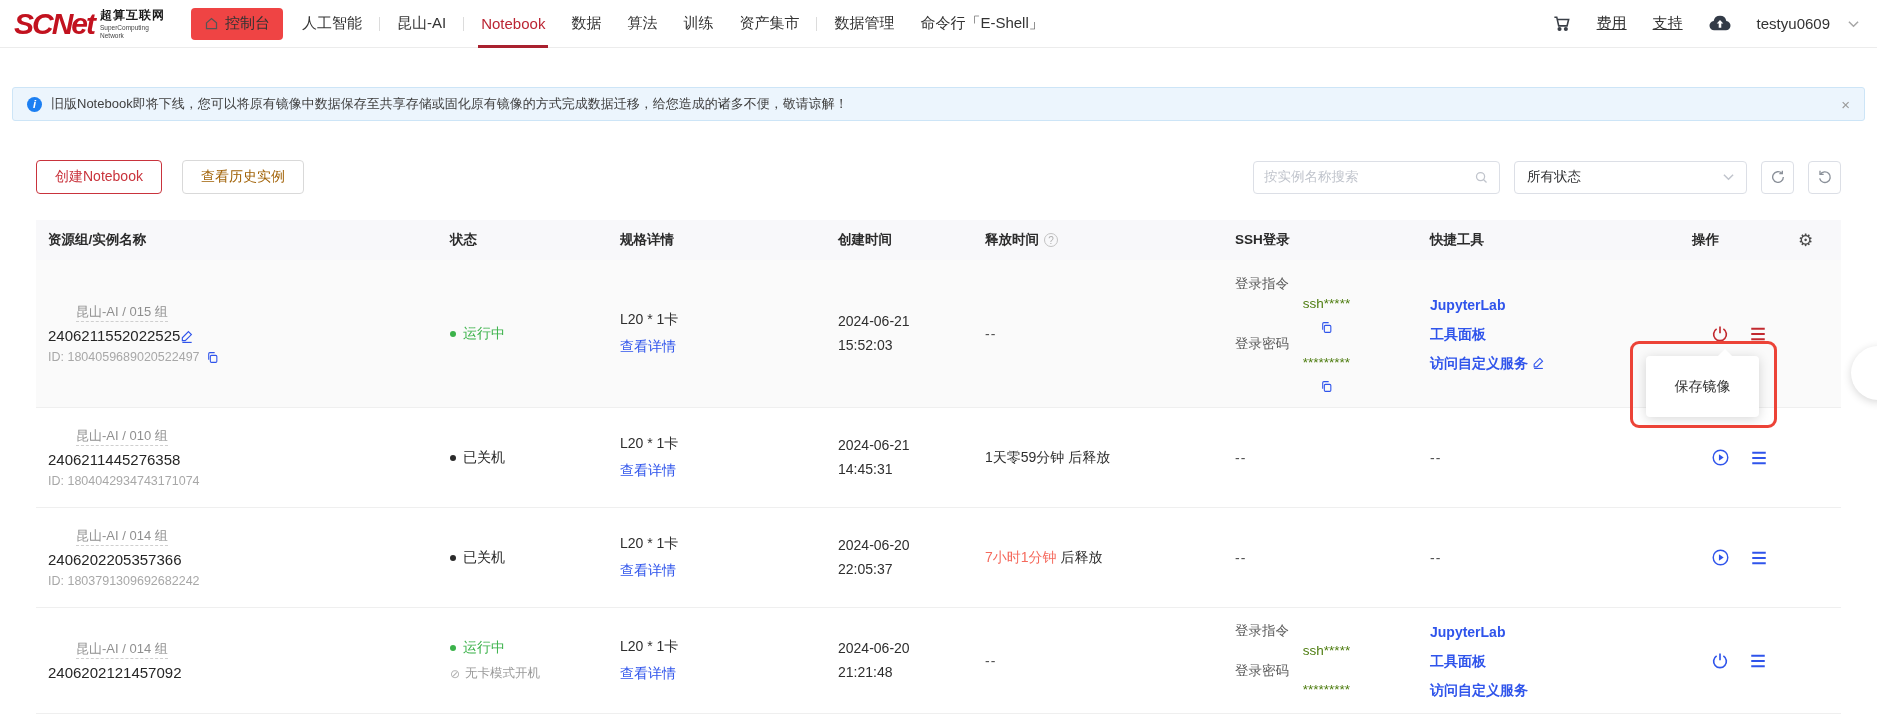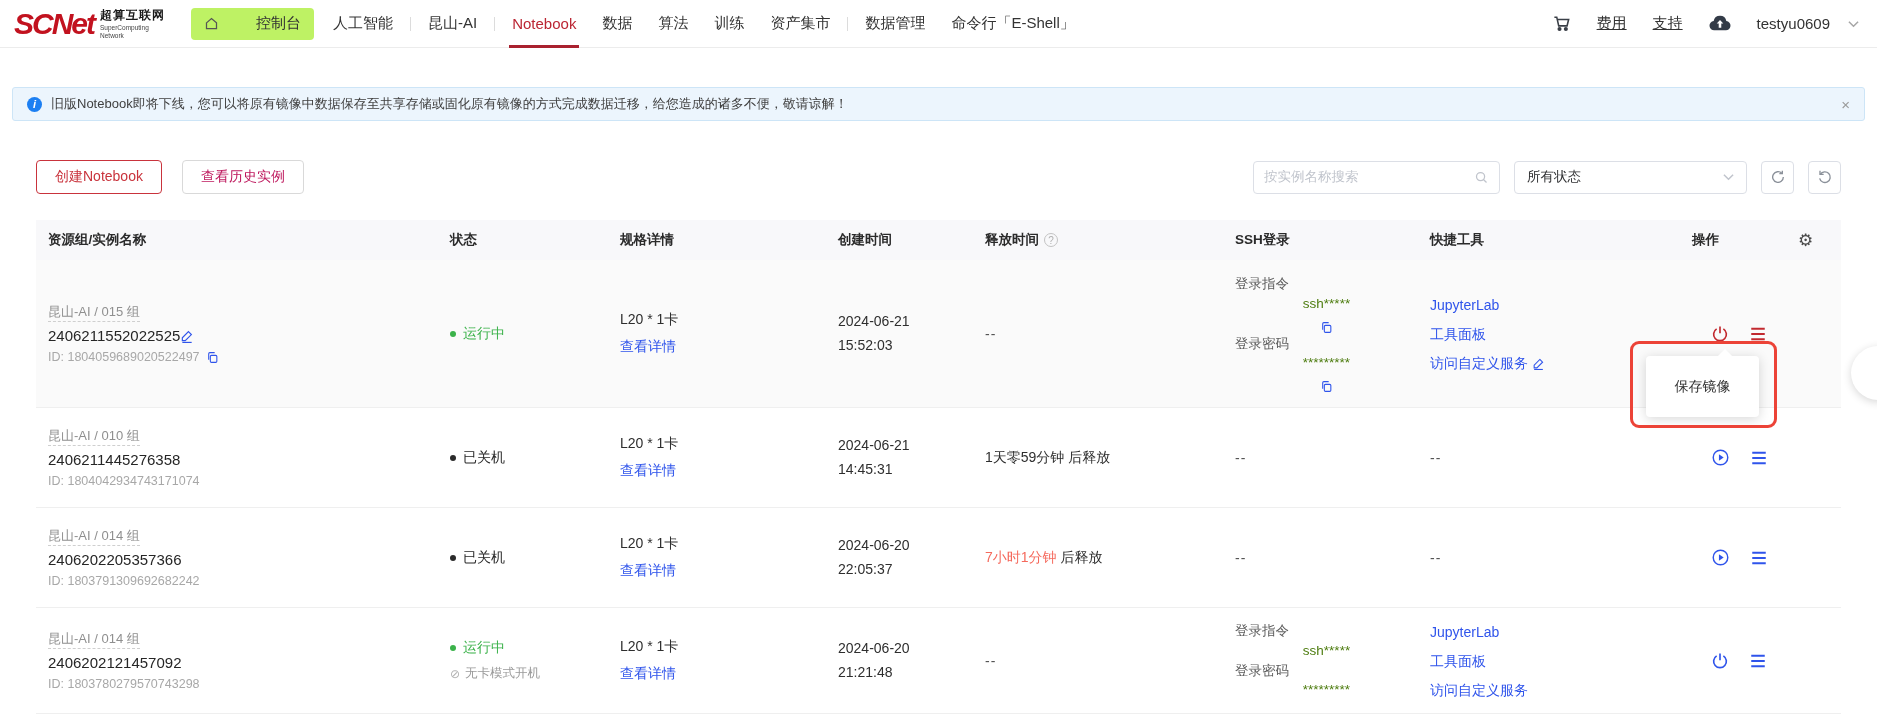--- a/index.html
+++ b/index.html
@@ -10,21 +10,21 @@
   .topnav { height:48px; display:flex; align-items:center; padding:0 18px 0 14px;
     border-bottom:1px solid #ececec; background:#fff; position:relative; }
   .logo { display:flex; align-items:center; margin-right:26px; }
   .logo-word { font-size:30px; font-weight:bold; font-style:italic; color:#c2121f;
     letter-spacing:-2px; line-height:1; }
   .logo-sub { margin-left:6px; display:flex; flex-direction:column; justify-content:center; }
   .logo-cn { font-size:12px; font-weight:bold; color:#1a1a1a; letter-spacing:1px; }
   .logo-en { font-size:6.5px; color:#444; line-height:1.2; }
   .nav-item { position:relative; height:48px; display:flex; align-items:center;
     font-size:15px; color:#333; padding:0 13px; cursor:pointer; white-space:nowrap; }
-  .nav-item.pill { background:#bef264; border-radius:4px; height:32px; margin-right:6px;gap:31px; }
+  .nav-item.pill { background:#ef4444; border-radius:4px; height:32px; margin-right:6px; }
   .nav-item.pill .home-ico { margin-right:6px; color:#555; display:flex; }
   .nav-item.active { color:#bb2533; }
   .nav-item.active::after { content:""; position:absolute; left:10px; right:10px;
     bottom:0; height:3px; background:#a9212f; }
   .nav-divider { width:1px; height:14px; background:#dcdcdc; margin:0 4px; }
   .nav-right { margin-left:auto; display:flex; align-items:center; gap:26px; }
   .nav-right .txt { font-size:15px; color:#333; cursor:pointer;text-decoration:underline; }
   .icon-btn { display:flex; align-items:center; cursor:pointer; }
   .user { display:flex; align-items:center; gap:18px; font-size:15px; color:#333; cursor:pointer; }
   .chev { color:#a6a6a6; font-size:11px; }
@@ -37,21 +37,21 @@
     font-size:11px; font-style:italic; font-weight:bold; display:flex; align-items:center;
     justify-content:center; margin-right:9px; flex:0 0 auto; }
   .banner-text { font-size:13px; color:#404040; }
   .banner-close { margin-left:auto; color:#9a9a9a; font-size:15px; cursor:pointer; }
 
   
   .toolbar { margin:39px 36px 0 36px; display:flex; align-items:center; }
   .btn { height:34px; border-radius:4px; background:#fff; font-size:14px;
     display:inline-flex; align-items:center; padding:0 18px; cursor:pointer; }
   .btn-primary { border:1px solid #c9333c; color:#c9333c; margin-right:20px; }
-  .btn-plain { border:1px solid #d9d9d9; color:#be185d; }
+  .btn-plain { border:1px solid #d9d9d9; color:#a16207; }
   .toolbar-right { margin-left:auto; display:flex; align-items:center; gap:14px; }
   .search-box { width:247px; height:33px; border:1px solid #dcdfe6; border-radius:4px;
     display:flex; align-items:center; padding:0 10px; }
   .search-box input { border:none; outline:none; flex:1; font-size:13.5px; color:#333;
     font-family:Liberation Mono, monospace; background:transparent; }
   .search-box input::placeholder { color:#c0c4cc; }
   .search-ico { color:#c0c4cc; display:flex; }
   .select-box { width:233px; height:33px; border:1px solid #dcdfe6; border-radius:4px;
     display:flex; align-items:center; padding:0 12px; cursor:pointer; }
   .select-box .sel-val { flex:1; font-size:13.5px; color:#303133; }
@@ -68,41 +68,41 @@
     display:flex; align-items:center; gap:5px; }
   .q-ico { width:14px; height:14px; border:1px solid #c3c3c3; border-radius:50%;
     color:#b0b0b0; font-size:10px; display:inline-flex; align-items:center;
     justify-content:center; font-weight:normal; }
   .gear { font-family:"DejaVu Sans",sans-serif; font-size:17px; color:#4a4a4a; cursor:pointer; }
   .trow { border-bottom:1px solid #efefef; }
   .trow.hovered { background:#fafafa; }
   .r1 { height:148px; } .r2 { height:100px; } .r3 { height:100px; } .r4 { height:106px; }
   .td { padding-left:12px; display:flex; flex-direction:column; justify-content:center; }
   .group { font-size:13px; color:#8f8f8f; margin-bottom:6px; }
-  .group span { border-bottom:1px dashed #cfcfcf; padding-bottom:2px; }
+  .group span { border-bottom:1px dashed #cfcfcf; padding-bottom:2px;margin-left:28px; }
   .iname { font-size:15px; color:#262626; display:flex; align-items:center; }
   .iid { font-size:12.5px; color:#a8a8a8; margin-top:6px; display:flex; align-items:center; gap:6px; }
   .status-line { display:flex; align-items:center; gap:7px; }
   .dot { width:6px; height:6px; border-radius:50%; }
   .dot.green { background:#3bb24a; } .dot.dark { background:#2b2b2b; }
   .st-green { color:#3bb24a; } .st-dark { color:#262626; }
   .status-note { margin-top:8px; font-size:12.5px; color:#9a9a9a; display:flex;
     align-items:center; gap:5px; }
   .nocard-ico { font-family:"DejaVu Sans",sans-serif; font-size:12px; color:#b0b0b0; }
   .spec { color:#2e2e2e; }
   a.blue { color:#2f54eb; text-decoration:none; cursor:pointer; }
   .spec .lnk { margin-top:9px; }
   .created div { line-height:1.65; color:#2e2e2e; }
   .release { color:#2e2e2e; }
   .rel-red { color:#f5695c; }
   .dashes { color:#555; letter-spacing:1px; }
   .ssh .lbl { font-size:13.5px; color:#5c5c5c; line-height:1.45; }
   .ssh .val { font-size:13.5px; color:#4d7c0f; line-height:1.45; display:flex;
     align-items:center; gap:7px;flex-direction:column; }
-  .tools .lnk-row { line-height:1; margin:7.5px 0; display:flex; align-items:flex-end; gap:4px; }
+  .tools .lnk-row { line-height:1; margin:7.5px 0; display:flex; align-items:flex-start; gap:4px;font-weight:bold; }
   .actions { flex-direction:row; align-items:center; gap:20px; }
   .act { display:flex; cursor:pointer; }
   .act.red { color:#c2292f; } .act.blue { color:#2f54eb; }
 
   
   .save-popup { position:absolute; left:1646px; top:356px; width:113px; height:61px;
     background:#fff; border-radius:4px; box-shadow:0 2px 12px rgba(0,0,0,0.16);
     display:flex; align-items:center; justify-content:center; font-size:14px;
     color:#303030; z-index:20; cursor:pointer; }
   .save-popup::before { content:""; position:absolute; top:-5px; left:74px; width:10px;
@@ -431,23 +431,20 @@
     </div>
     <div class="td"></div>
   </div>
 
   <div class="trow r4">
     <div class="td">
       <div class="group"><span>昆山-AI / 014 组</span></div>
       <div class="iname">
           <span>2406202121457092</span>
         </div>
-      <div class="iid">
-          <span>ID: 1803780279570743298</span>
-        </div>
     </div>
     <div class="td">
       <div class="status-line">
           <span class="dot green"></span>
         <span class="st-green">运行中</span>
         </div>
       <div class="status-note">
           <span class="nocard-ico">⊘</span>
         <span>无卡模式开机</span>
         </div>

